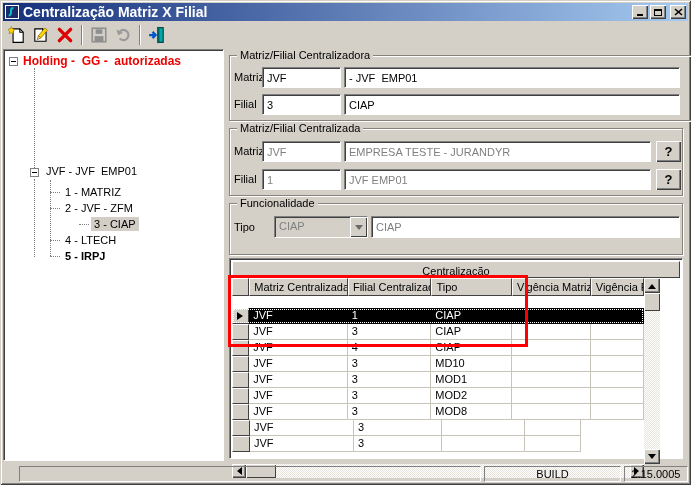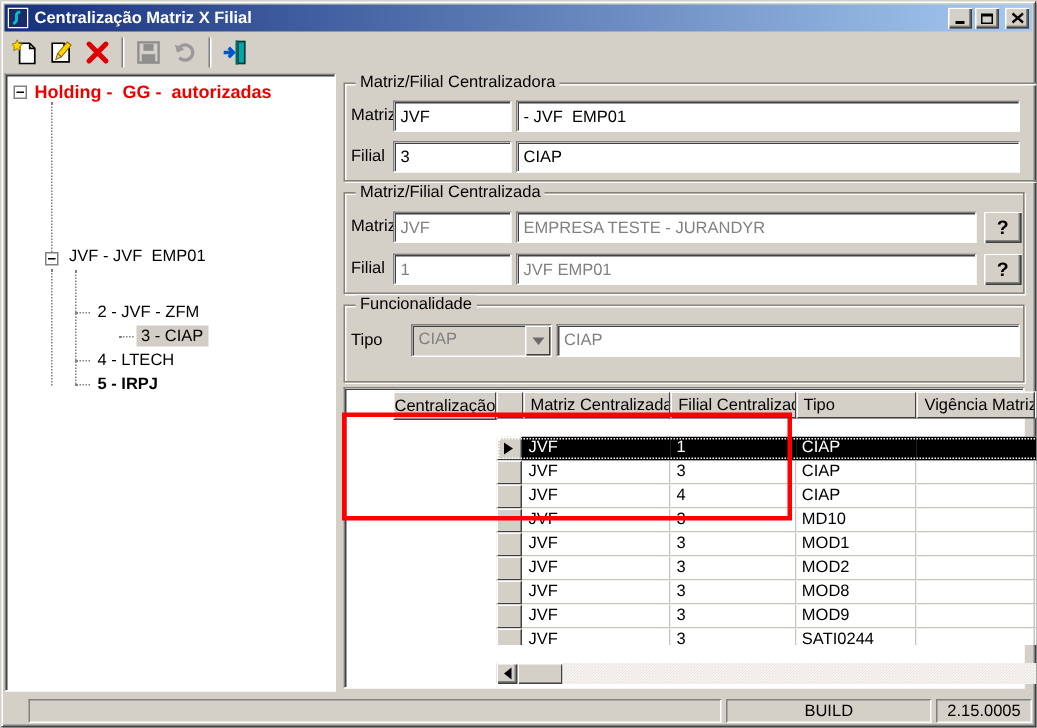--- a/index.html
+++ b/index.html
@@ -4,21 +4,21 @@
 <style>
   html,body{margin:0;padding:0;background:#9a9a9a;}
   *{box-sizing:border-box;font-family:"Liberation Sans","DejaVu Sans",sans-serif;}
   .window{position:relative;width:691px;height:485px;background:var(--face,#d4d0c8);
     box-shadow:inset 1px 1px 0 #d4d0c8, inset -1px -1px 0 #404040, inset 2px 2px 0 #ffffff, inset -2px -2px 0 #808080;
     overflow:hidden;font-size:11px;color:#000;}
   
   .titlebar{position:absolute;left:3px;top:3px;right:3px;height:18px;
     background:linear-gradient(to right,var(--titlebar_start,#16307c),var(--titlebar_end,#a6caf0));
     display:flex;align-items:center;padding:0 2px;}
-  .title-text{color:var(--title_text,#fff);font-weight:bold;font-size:11px;margin-left:4px;flex:1;
+  .title-text{color:var(--title_text,#fff);font-weight:bold;font-size:14px;margin-left:4px;flex:1;
     white-space:nowrap;overflow:hidden;}
   .win-btn{width:16px;height:14px;background:var(--face,#d4d0c8);margin-left:2px;position:relative;
     box-shadow:inset 1px 1px 0 #fff, inset -1px -1px 0 #404040, inset -2px -2px 0 #808080;
     display:flex;align-items:center;justify-content:center;}
   .win-btn.gap{margin-left:4px;}
   .glyph-min{width:6px;height:2px;background:#000;margin-top:6px;}
   .glyph-max{width:8px;height:7px;border:1px solid #000;border-top:2px solid #000;}
   
   .toolbar{position:absolute;left:3px;top:22px;right:3px;height:25px;display:flex;align-items:center;padding-left:2px;}
   .tool-btn{width:24px;height:23px;display:flex;align-items:center;justify-content:center;background:transparent;border:none;padding:0;}
@@ -49,21 +49,21 @@
     border:none;font-weight:bold;font-size:13px;padding:0;}
   .combo{position:absolute;height:22px;border:1px solid;border-color:#808080 #fff #fff #808080;
     box-shadow:inset 1px 1px 0 #404040;display:flex;background:var(--face,#d4d0c8);}
   .combo-text{flex:1;padding:3px 4px 0 4px;color:var(--disabled_text,#808080);}
   .combo-btn{width:17px;background:var(--face,#d4d0c8);box-shadow:inset 1px 1px 0 #fff, inset -1px -1px 0 #404040;
     display:flex;align-items:center;justify-content:center;}
   .arr-down{width:0;height:0;border:4px solid transparent;border-top:5px solid #6a6a6a;margin-top:4px;}
   
   .grid{position:absolute;left:229px;top:258px;width:454px;height:201px;background:#fff;
     border:1px solid;border-color:#808080 #fff #fff #808080;box-shadow:inset 1px 1px 0 #404040;}
-  .grid-inner{position:absolute;left:2px;top:2px;right:2px;bottom:2px;display:flex;padding-left:30px;}
+  .grid-inner{position:absolute;left:2px;top:2px;right:2px;bottom:2px;display:flex;flex-direction:column;}
   .grid-title{height:19px;background:var(--face,#d4d0c8);border:1px solid;border-color:#fff #404040 #404040 #fff;
     text-align:center;padding-top:3px;font-size:11px;}
   .grid-body{flex:1;display:flex;}
   .grid-main{width:412px;display:flex;flex-direction:column;gap:12px;}
   .grid-header{display:flex;height:18px;}
   .hcell{background:var(--face,#d4d0c8);border:1px solid;border-color:#fff #404040 #404040 #fff;
     padding:2px 0 0 4px;font-size:11px;white-space:nowrap;overflow:hidden;}
   .grid-rows{flex:1;overflow:hidden;background:#fff;}
   .grid-row{display:flex;height:16px;}
   .cell{background:#fff;border-right:1px solid #c8c4bc;border-bottom:1px solid #c8c4bc;
@@ -189,20 +189,24 @@
   <div class="tree-panel">
     <div class="tree-inner">
       <span class="expand-box" style="left:3px;top:5px;"></span>
       <span class="tree-root-label">Holding -  GG -  autorizadas</span>
       <div class="dotline-v" style="left:28px;top:16px;height:100px;"></div>
       <div class="dotline-v" style="left:28px;top:127px;height:78px;"></div>
       <span class="expand-box" style="left:24px;top:116px;"></span>
       <span class="tree-parent-label">JVF - JVF  EMP01</span>
       <div class="dotline-v" style="left:44px;top:128px;height:76px;"></div>
 
+      <div class="tree-child" style="top:132px;">
+        <span class="dotline-h" style="left:44px;width:10px;top:8px;"></span>
+        <span class="tree-label">1 - MATRIZ</span>
+      </div>
       <div class="tree-child" style="top:148px;">
         <span class="dotline-h" style="left:44px;width:10px;top:8px;"></span>
         <span class="tree-label">2 - JVF - ZFM</span>
       </div>
       <div class="tree-child selected" style="top:164px;margin-left:29px;">
         <span class="dotline-h" style="left:44px;width:10px;top:8px;"></span>
         <span class="tree-label">3 - CIAP</span>
       </div>
       <div class="tree-child" style="top:180px;">
         <span class="dotline-h" style="left:44px;width:10px;top:8px;"></span>
@@ -332,31 +336,29 @@
               <span class="cell col-c3">MOD8</span>
               <span class="cell col-c4"></span>
               <span class="cell col-c5"></span>
             </div>
             <div class="grid-row">
               <span class="ind col-ind">
                   <span class="row-arrow"></span>
                 </span>
               <span class="cell col-c1">JVF</span>
               <span class="cell col-c2">3</span>
-              <span class="cell col-c3">MOD9</span>
-              <span class="cell col-c4"></span>
-              <span class="cell col-c5"></span>
-            </div>
-            <div class="grid-row">
-              <span class="ind col-ind">
-                  <span class="row-arrow"></span>
-                </span>
-              <span class="cell col-c1">JVF</span>
-              <span class="cell col-c2">3</span>
-              <span class="cell col-c3">SATI0244</span>
+              <span class="cell col-c4"></span>
+              <span class="cell col-c5"></span>
+            </div>
+            <div class="grid-row">
+              <span class="ind col-ind">
+                  <span class="row-arrow"></span>
+                </span>
+              <span class="cell col-c1">JVF</span>
+              <span class="cell col-c2">3</span>
               <span class="cell col-c4"></span>
               <span class="cell col-c5"></span>
             </div>
           </div>
           <div class="hscroll">
             <span class="sb-btn">
                 <span class="tri-lf"></span>
               </span>
             <span class="h-thumb"></span>
             <span class="h-track track"></span>

